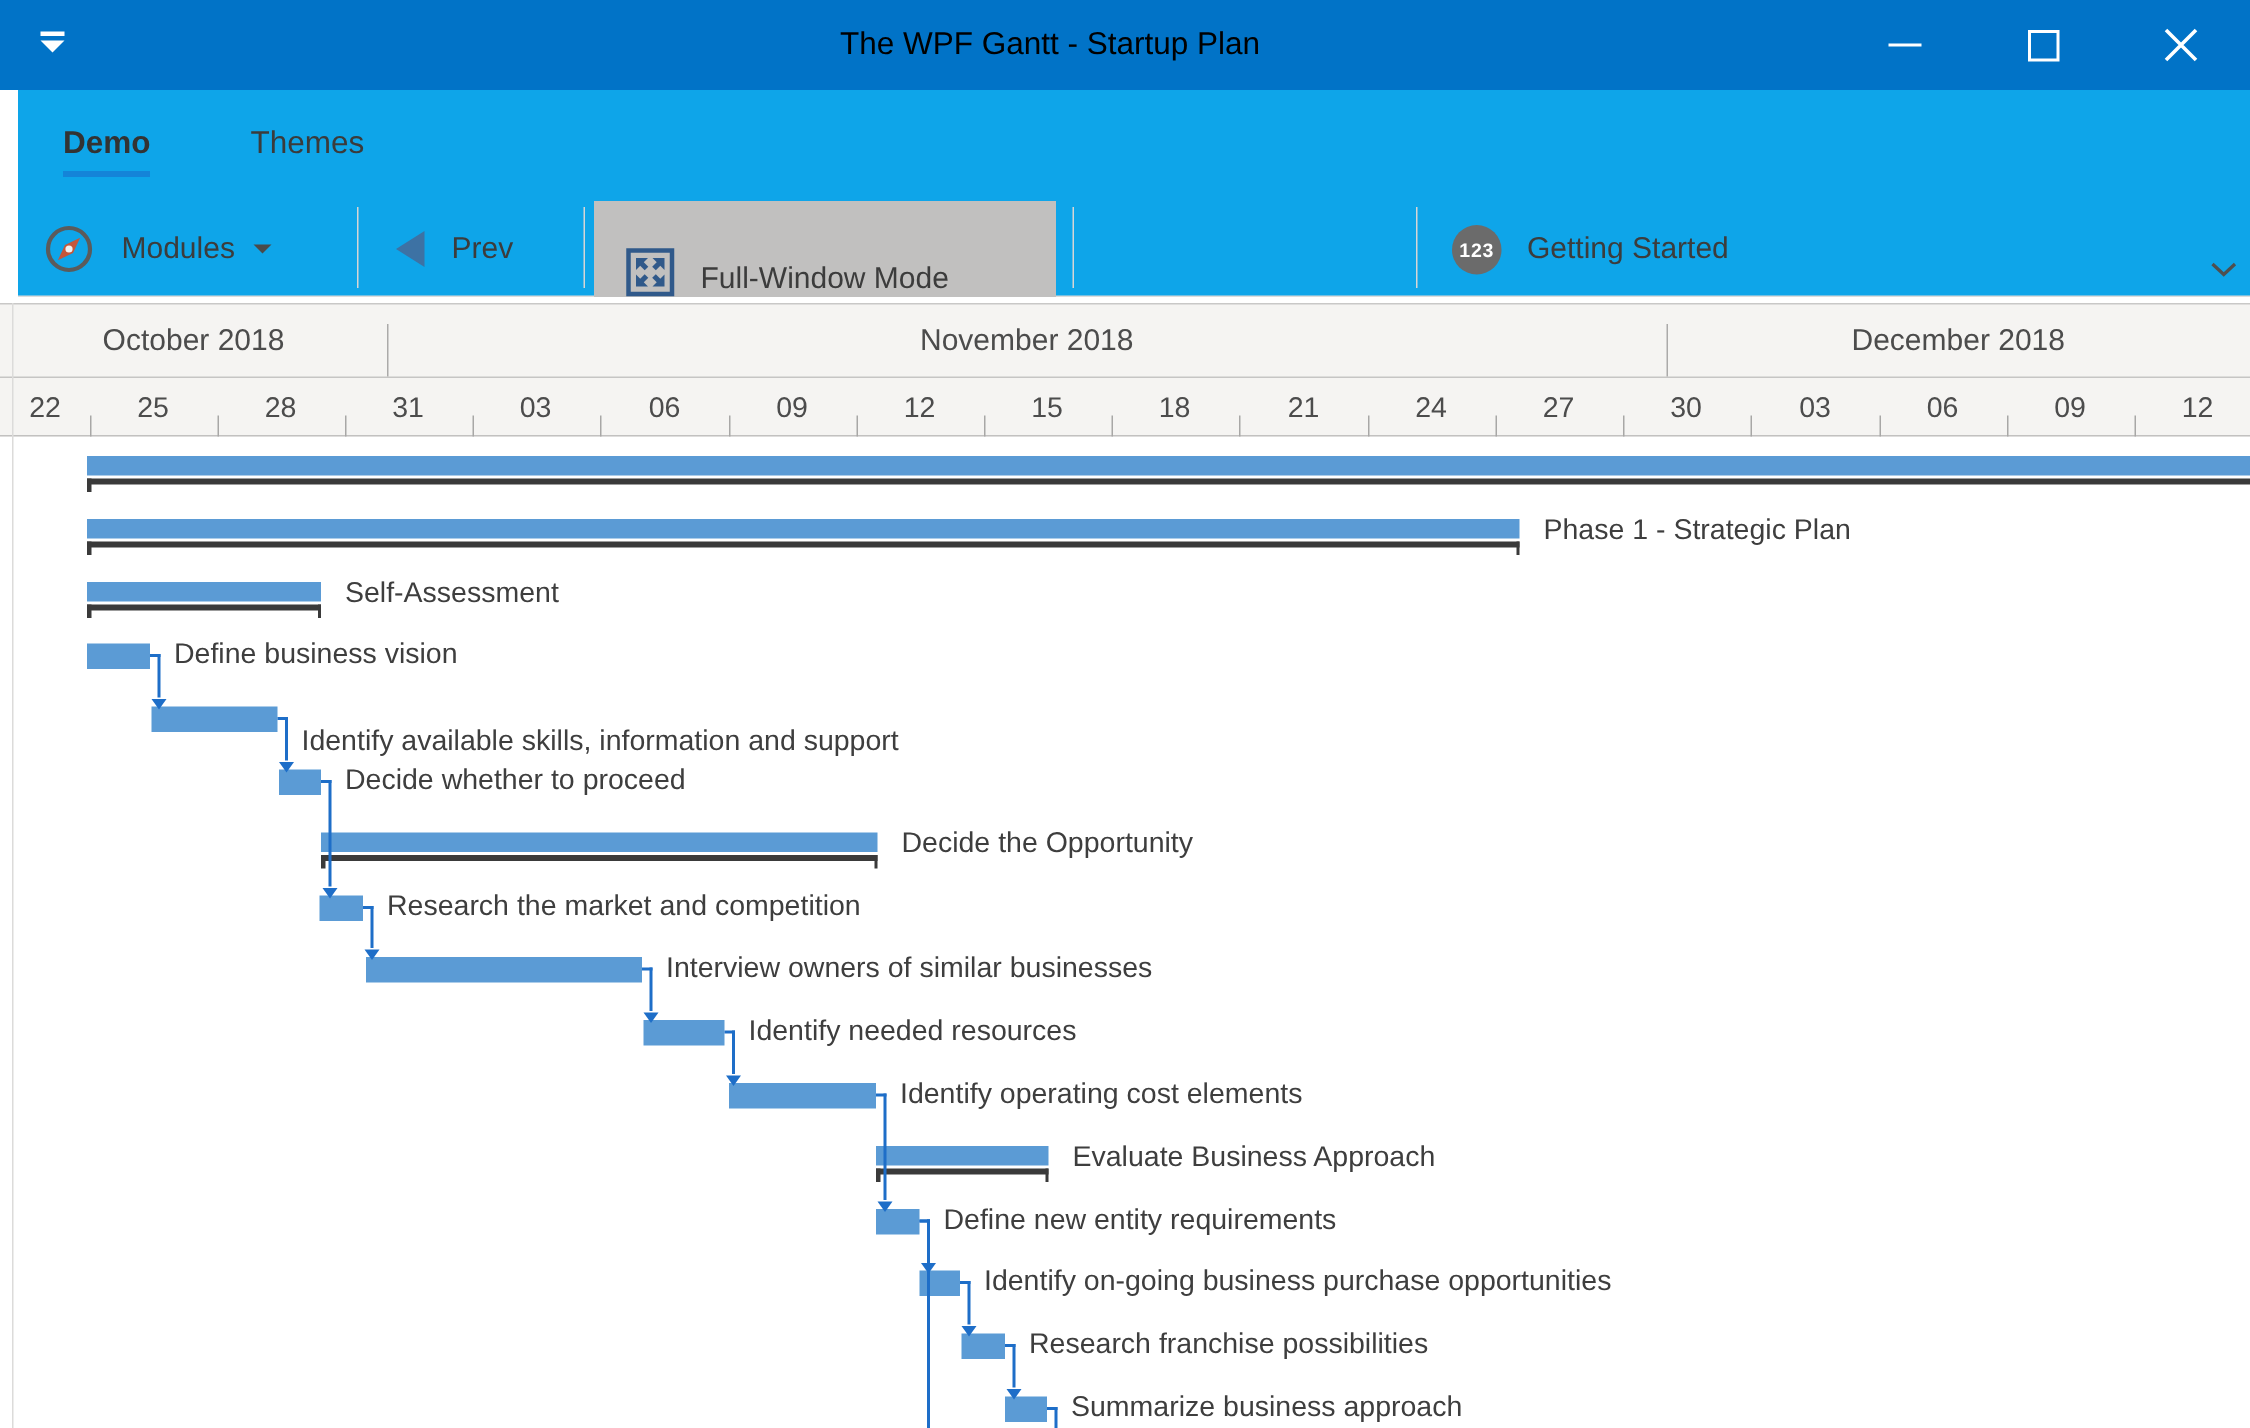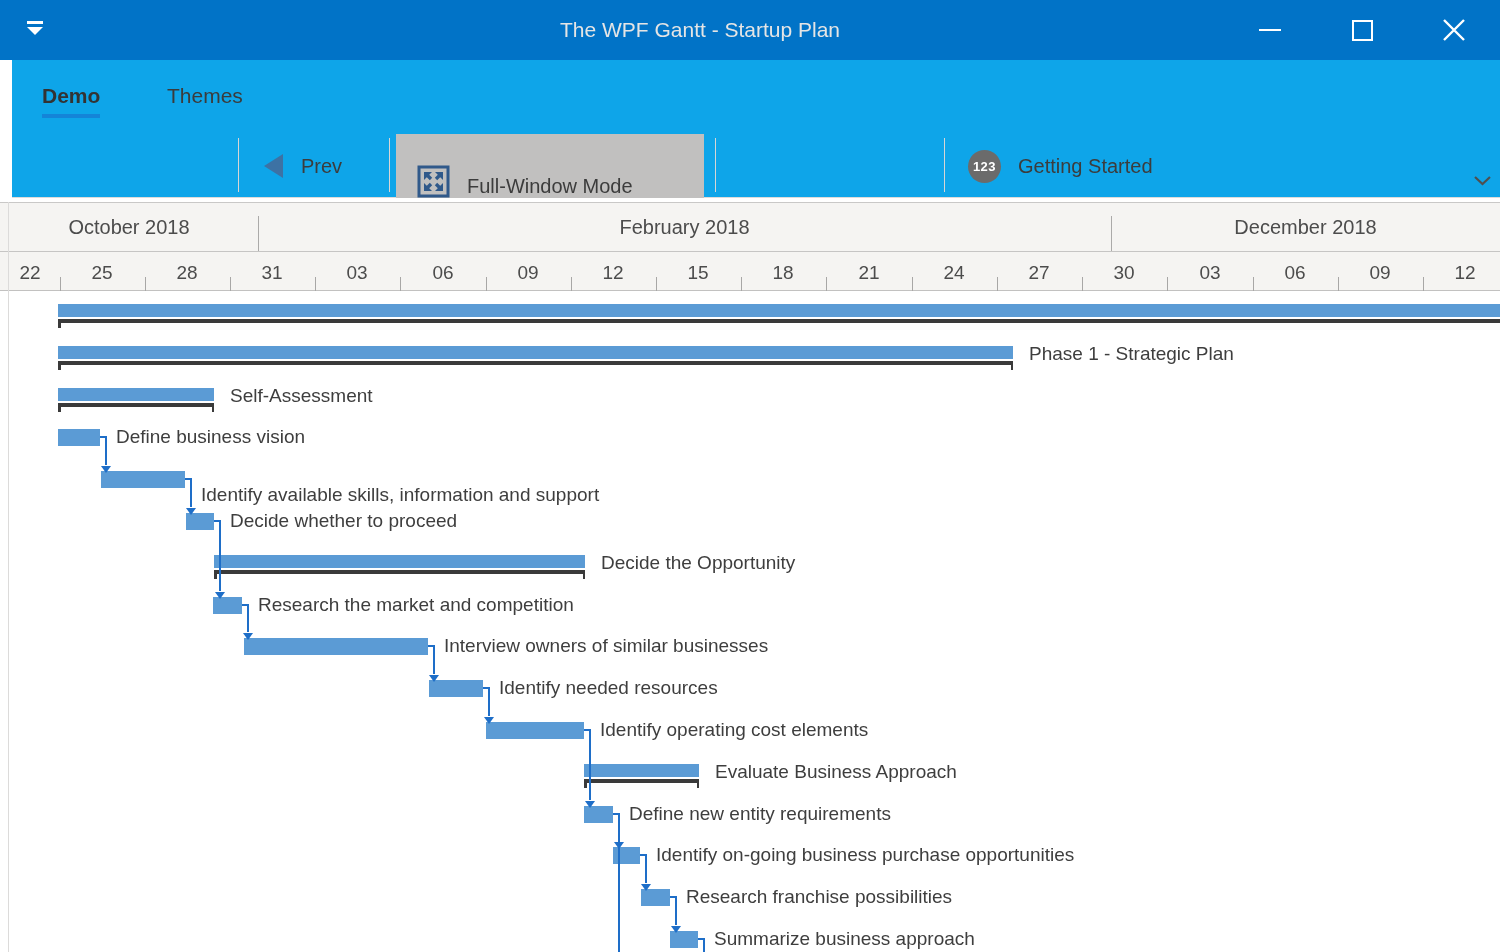--- a/index.html
+++ b/index.html
@@ -8,21 +8,21 @@
     font-family:"Liberation Sans", sans-serif; background:#fff;}
 
   
   .titlebar{position:absolute;left:0;top:0;width:1500px;height:60px;
     background:var(--titlebar,#0173C7);}
   .tb-menu{position:absolute;left:26px;top:21px;width:18px;height:18px;cursor:pointer;}
   .tb-menu .bar{width:16px;height:2.5px;background:#fff;margin:0 auto 3px auto;}
   .tb-menu .tri{width:0;height:0;margin:0 auto;border-left:8px solid transparent;
     border-right:8px solid transparent;border-top:8px solid #fff;}
   .tb-title{position:absolute;left:0;top:0;width:1400px;height:60px;line-height:60px;
-    text-align:center;color:#e5e5e5;font-size:21px;}
+    text-align:center;color:#000000;font-size:21px;}
   .tb-controls{position:absolute;right:0;top:0;height:60px;display:flex;}
   .cap-btn{width:92px;height:60px;display:flex;align-items:center;justify-content:center;cursor:pointer;}
   .glyph-min{width:22px;height:2px;background:#fff;}
   .glyph-max{width:21px;height:21px;border:2px solid #fff;}
 
   
   .ribbon{position:absolute;left:12px;top:60px;width:1500px;height:138px;background:#0ea5e9;
     border-bottom:1px solid #DDDCDB;}
   .tab{position:absolute;top:10px;height:52px;line-height:52px;font-size:21px;color:#3B3B3B;cursor:pointer;}
   .tab.active{font-weight:bold;color:#333;}
@@ -90,20 +90,31 @@
   <div class="ribbon">
     <div class="tab active" style="left:30px;">
       <span>Demo</span>
       <div class="tab-underline"></div>
     </div>
     <div class="tab" style="left:155px;">
       <span>Themes</span>
     </div>
 
     <div class="toolbar">
+      <div class="tb-btn" style="left:16px;">
+        <svg width="36" height="36" viewBox="0 0 36 36">
+          <circle cx="18" cy="18" r="14" fill="none" stroke="#5B5B5B" stroke-width="2.8"></circle>
+          <g transform="rotate(45 18 18)">
+              <polygon points="18,7.5 21.8,18 18,28.5 14.2,18" fill="#C4563A"></polygon>
+            </g>
+          <circle cx="18" cy="18" r="2.4" fill="#F2F1F0"></circle>
+        </svg>
+        <span class="lbl">Modules</span>
+        <div class="caret-down"></div>
+      </div>
       <div class="tb-sep" style="left:226px;"></div>
 
       <div class="tb-btn" style="left:250px;">
         <svg width="22" height="26" viewBox="0 0 22 26">
             <polygon points="21,1 21,25 2,13" fill="#3D72A4"></polygon>
           </svg>
         <span class="lbl">Prev</span>
       </div>
       <div class="tb-sep" style="left:377px;"></div>
 
@@ -136,21 +147,21 @@
     <div class="rib-chevron">
       <svg width="19" height="11" viewBox="0 0 19 11">
           <polyline points="2,2 9.5,9 17,2" fill="none" stroke="#4F4F4F" stroke-width="2.2"></polyline>
         </svg>
     </div>
   </div>
 
   <div class="timeline" id="tl">
     <div class="mid-line"></div>
   <div class="month-cell" style="left: 0px; width: 258px;">October 2018</div>
-      <div class="month-cell" style="left: 258px; width: 853px;">February 2018</div>
+      <div class="month-cell" style="left: 258px; width: 853px;">November 2018</div>
       <div class="month-sep" style="left: 258px;"></div>
       <div class="month-cell" style="left: 1111px; width: 389px;">December 2018</div>
       <div class="month-sep" style="left: 1111px;"></div>
       <div class="day-label" style="left: 30px;">22</div>
       <div class="day-label" style="left: 102px;">25</div>
       <div class="day-label" style="left: 187px;">28</div>
       <div class="day-label" style="left: 272px;">31</div>
       <div class="day-label" style="left: 357px;">03</div>
       <div class="day-label" style="left: 443px;">06</div>
       <div class="day-label" style="left: 528px;">09</div>

